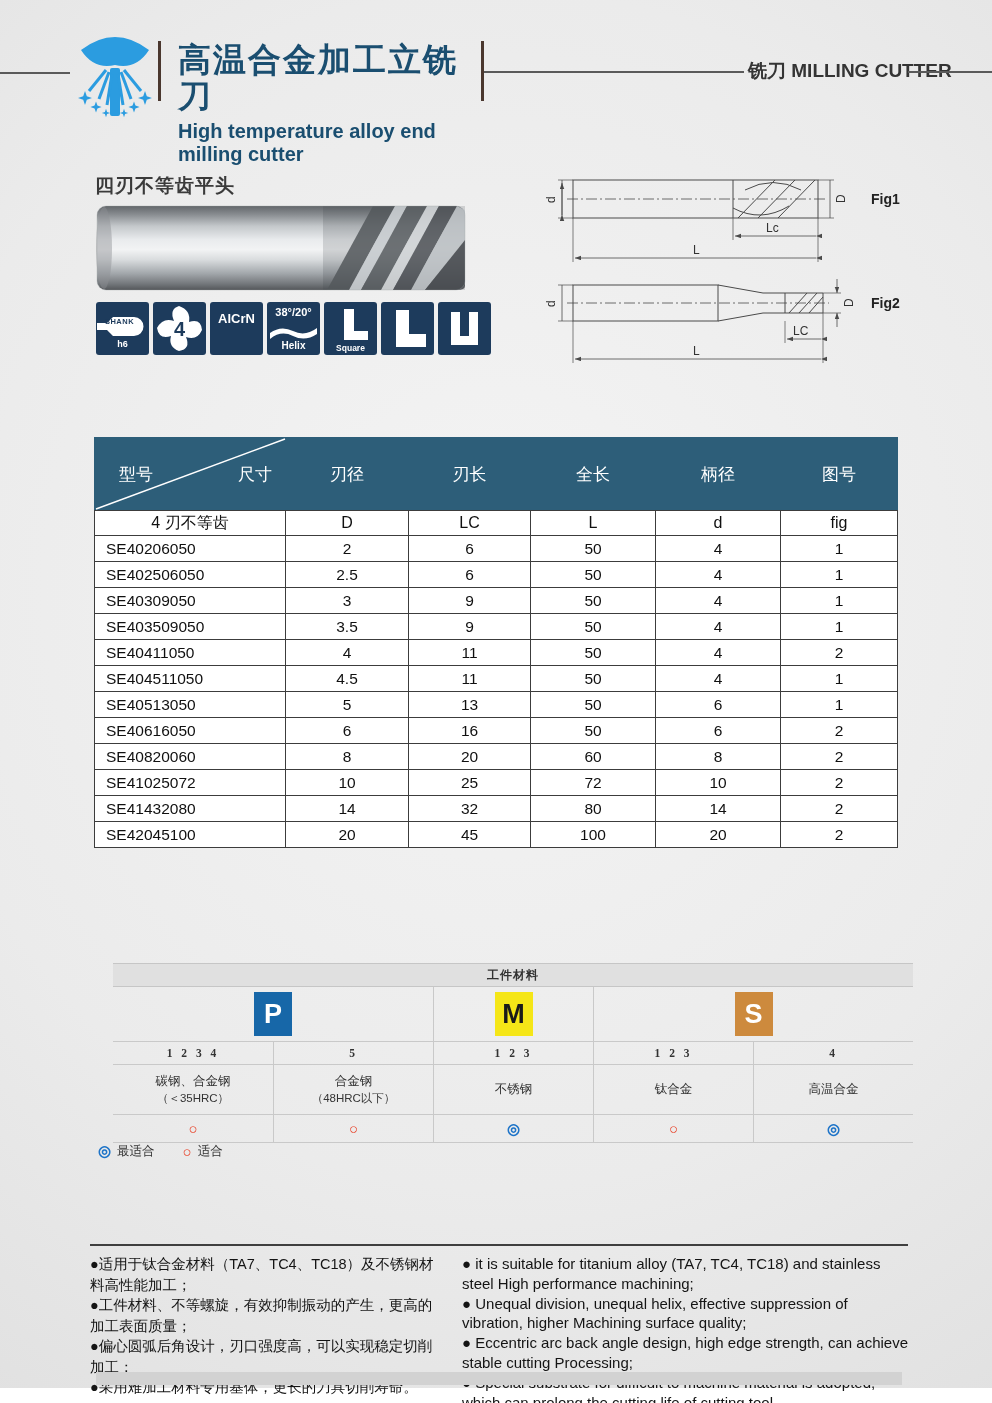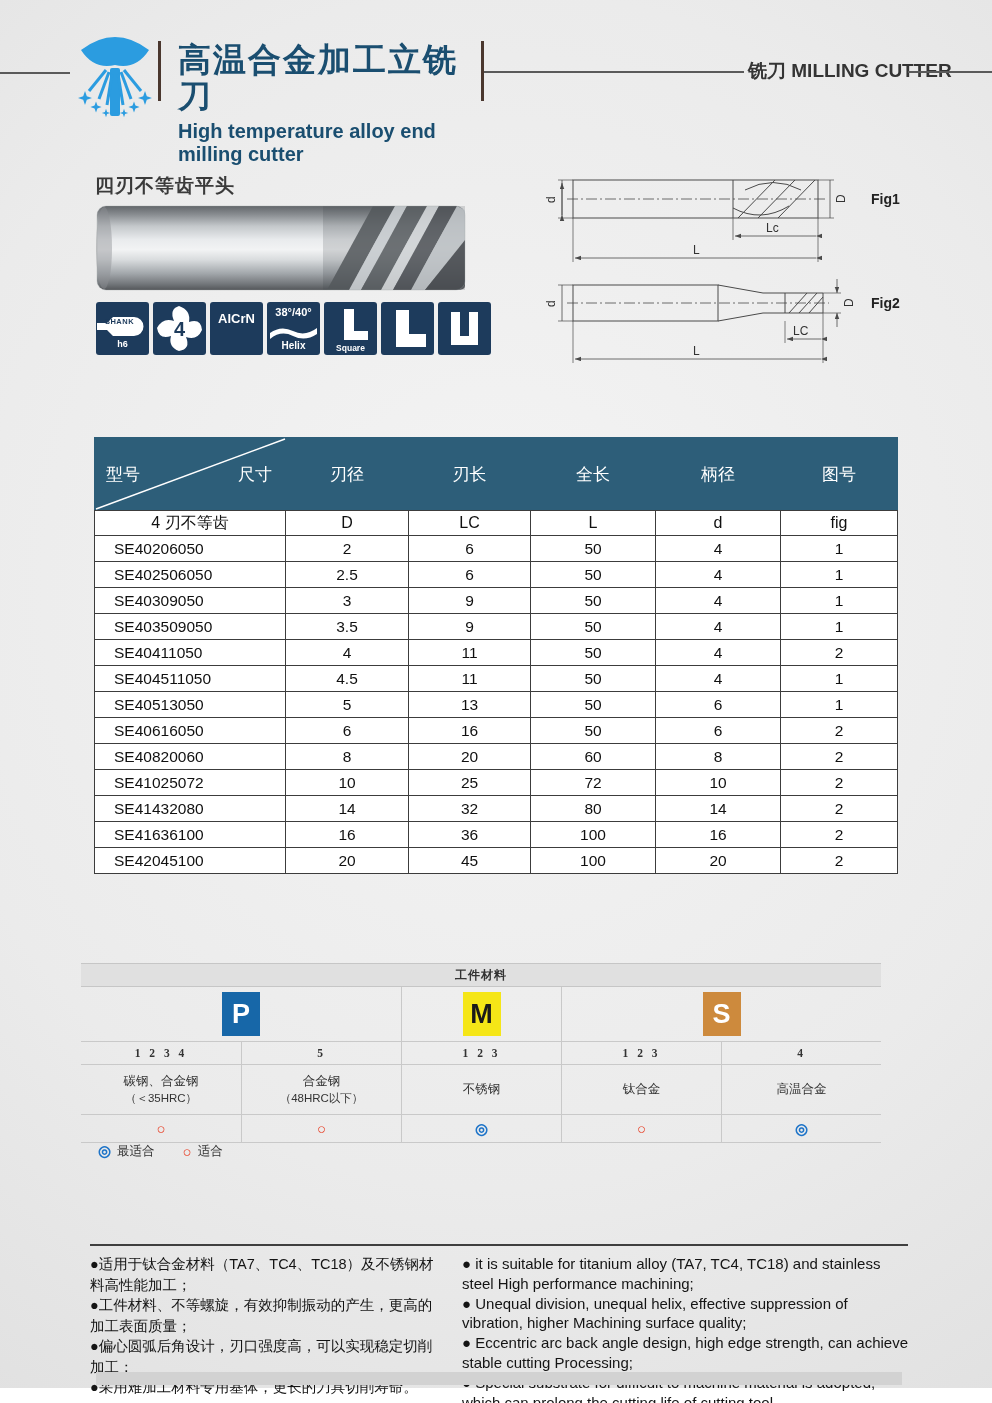--- a/index.html
+++ b/index.html
@@ -39,28 +39,28 @@
   .b-square .s-lab{top:41px;font-size:8.5px;font-weight:bold;}
 
   
   .spec-wrap{position:absolute;left:94px;top:437px;}
   table.spec{border-collapse:collapse;table-layout:fixed;width:803px;background:#fff;font-size:16px;color:#101010;}
   table.spec th,table.spec td{border:1px solid #3c3c3c;padding:0;}
   table.spec thead th{background:#2d5e79;color:#fff;font-weight:normal;font-size:17px;height:72px;border:1px solid #2d5e79;border-bottom:1px solid #3c3c3c;}
   table.spec thead th + th{border-left:1px solid #ffffff;}
   th.corner{position:relative;}
   th.corner svg{position:absolute;left:0;top:0;}
-  .c-bl{position:absolute;left:11px;top:50%;transform:translateY(-50%);}
+  .c-bl{position:absolute;left:24px;top:50%;transform:translateY(-50%);}
   .c-tr{position:absolute;right:13px;top:50%;transform:translateY(-50%);}
   table.spec td{height:25px;text-align:center;font-size:15.5px;}
-  table.spec td.model{text-align:left;padding-left:19px;}
+  table.spec td.model{text-align:left;padding-left:11px;}
   table.spec tr.subhead td{height:24px;font-size:16px;}
 
   
-  .mt{position:absolute;left:81px;top:963px;width:800px;color:#333;}
+  .mt{position:absolute;left:113px;top:963px;width:800px;color:#333;}
   .mt-title{height:22px;line-height:22px;text-align:center;background:#e0e0e0;
             border-top:1px solid #c6c6c6;border-bottom:1px solid #c6c6c6;
             font-size:12px;font-weight:bold;letter-spacing:1px;}
   .mt-row{display:flex;border-bottom:1px solid #c9c9c9;}
   .mt-row > div + div{border-left:1px solid #c9c9c9;}
   .mt-badge-row{height:54px;align-items:center;}
   .mt-gcell{display:flex;align-items:center;justify-content:center;height:100%;box-sizing:border-box;}
   .pms{width:38px;height:44px;display:flex;align-items:center;justify-content:center;
        font-size:27px;font-weight:bold;}
   .mt-nums{height:22px;}
@@ -232,21 +232,21 @@
       </svg>
       <div class="num">4</div>
     </div>
     <div class="badge b-coating">
       <div class="txt">AlCrN</div>
     </div>
     <div class="badge b-helix">
       <svg width="53" height="53" viewBox="0 0 53 53">
         <path d="M3,31 Q14,23 26,29 Q38,35 50,26 L50,32 Q38,40 26,34 Q14,28 3,37 Z" fill="#fff"></path>
       </svg>
-      <div class="txt h-top">38°/40°</div>
+      <div class="txt h-top">38°/20°</div>
       <div class="txt h-bot">Helix</div>
     </div>
     <div class="badge b-square">
       <svg width="53" height="53" viewBox="0 0 53 53">
         <polygon points="20,7 30,7 30,29 44,29 44,38 20,38" fill="#fff"></polygon>
       </svg>
       <div class="txt s-lab">Square</div>
     </div>
     <div class="badge">
       <svg width="53" height="53" viewBox="0 0 53 53">
@@ -377,28 +377,20 @@
           </tr>
           <tr>
             <td class="model">SE41432080</td>
             <td>14</td>
             <td>32</td>
             <td>80</td>
             <td>14</td>
             <td>2</td>
           </tr>
           <tr>
-            <td class="model">SE41636100</td>
-            <td>16</td>
-            <td>36</td>
-            <td>100</td>
-            <td>16</td>
-            <td>2</td>
-          </tr>
-          <tr>
             <td class="model">SE42045100</td>
             <td>20</td>
             <td>45</td>
             <td>100</td>
             <td>20</td>
             <td>2</td>
           </tr>
         </tbody>
     </table>
   </div>

